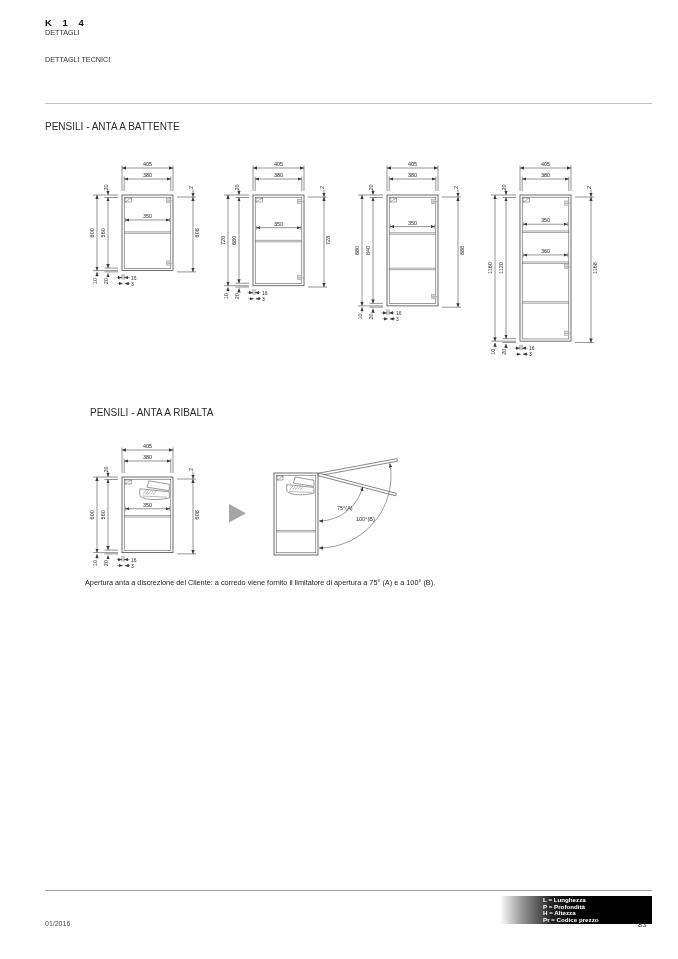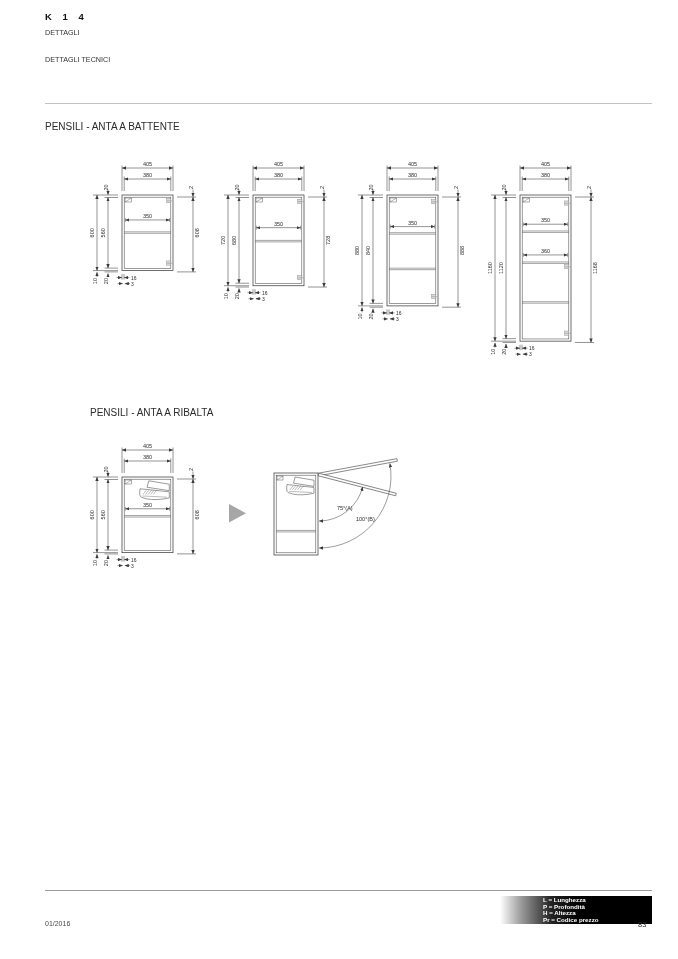--- a/index.html
+++ b/index.html
@@ -2,21 +2,21 @@
 <html><head>
 <meta charset="utf-8">
 <style>
   html,body{margin:0;padding:0;background:#e8e8e8;}
   .page{
     position:relative;width:678px;height:959px;background:#ffffff;
     font-family:"Liberation Sans", sans-serif;color:#2b2b2b;overflow:hidden;
     margin:0 auto;
   }
   .abs{position:absolute;}
-  .model{left:45px;top:11px;font-size:9.5px;font-weight:bold;letter-spacing:4px;color:#111;}
+  .model{left:45px;top:17px;font-size:9.5px;font-weight:bold;letter-spacing:4px;color:#111;}
   .series{left:45px;top:28px;font-size:7.2px;color:#333;}
   .subtitle{left:45px;top:55px;font-size:7.2px;color:#333;}
   .rule{height:1px;background:#c3c3c3;left:45px;width:607px;}
   .rule-top{top:103px;}
   .rule-bottom{top:890px;background:#9d9d9d;}
   .sec-title{left:45px;font-size:10px;color:#2b2b2b;}
   .svg-wrap{left:0;}
   .caption{left:85px;top:578px;font-size:7.3px;color:#222;width:560px;}
   .legend{
     left:500px;top:896px;width:152px;height:28px;
@@ -360,20 +360,21 @@
         <g transform="rotate(14.5 318.5 44.5)">
           <rect x="318.5" y="43.2" width="80" height="2.6" fill="#fff" stroke="#555" stroke-width="0.65"></rect>
         </g>
         <path d="M 319 91 A 45 45 0 0 0 362.7 56.9" fill="none" stroke="#3a3a3a" stroke-width="0.5" marker-start="url(#ar2)" marker-end="url(#ar2)"></path>
         <path d="M 319 118 A 72 72 0 0 0 389.9 33.5" fill="none" stroke="#3a3a3a" stroke-width="0.5" marker-start="url(#ar2)" marker-end="url(#ar2)"></path>
         <text x="337" y="80" text-anchor="start" font-size="5.5" fill="#2d2d2d">75°(A)</text>
         <text x="356" y="90.5" text-anchor="start" font-size="5.5" fill="#2d2d2d">100°(B)</text>
       </g>
     </svg>
 
+  <div class="abs caption">Apertura anta a discrezione del Cliente: a corredo viene fornito il limitatore di apertura a 75° (A) e a 100° (B).</div>
 
   <div class="abs rule rule-bottom"></div>
 
   <div class="abs legend">
     <div class="legend-lines">
       <div class="legend-line">L = Lunghezza</div>
       <div class="legend-line">P = Profondità</div>
       <div class="legend-line">H = Altezza</div>
       <div class="legend-line">Pr = Codice prezzo</div>
     </div>

